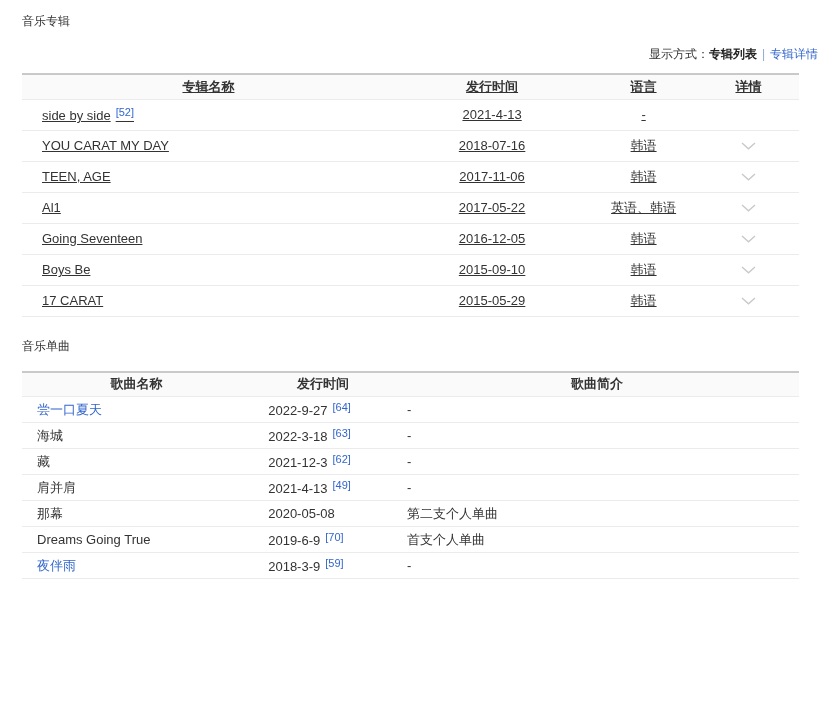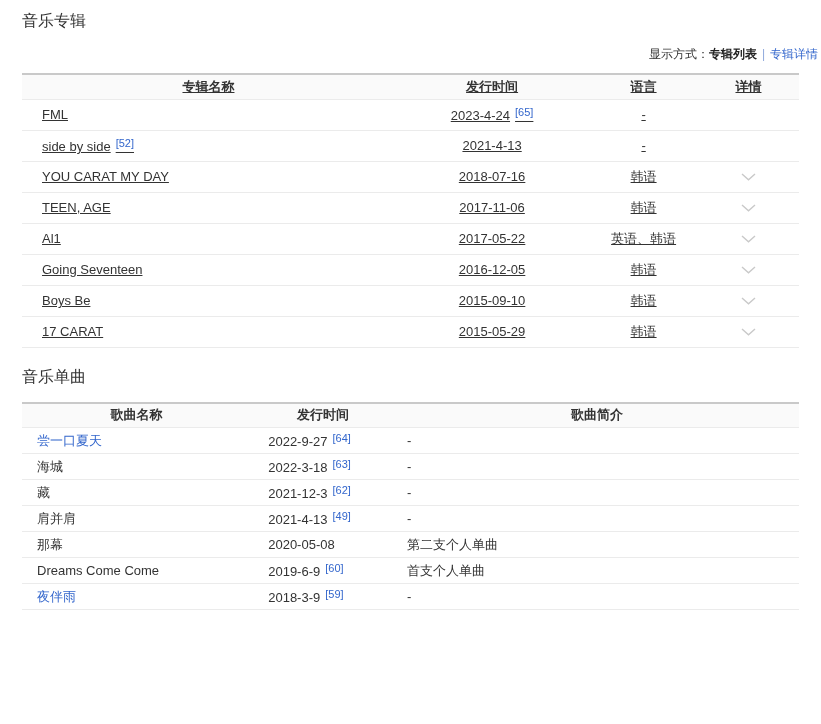--- a/index.html
+++ b/index.html
@@ -12,21 +12,21 @@
   }
   *{box-sizing:border-box;}
   html,body{margin:0;padding:0;}
   body{
     width:821px;height:724px;overflow:hidden;background:#fff;
     font-family:"Liberation Sans","DejaVu Sans",sans-serif;
     color:var(--text);
   }
   .page{position:relative;width:821px;height:724px;padding:8px 22px 0 22px;}
   .section-title{
-    margin:0;font-size:16px;font-weight:400;color:#333;line-height:26px;
+    margin:0;font-size:12px;font-weight:400;color:#333;line-height:26px;
   }
   .display-toggle{
     position:absolute;top:46px;right:3px;font-size:12px;line-height:16px;color:#333;
     white-space:nowrap;
   }
   .dm-active{font-weight:700;color:#222;cursor:pointer;margin-top:44px;}
   .dm-sep{color:#8fa8dc;margin:0 5px;}
   .dm-link{color:var(--blue);cursor:pointer;text-decoration:none;}
   table{width:777px;border-collapse:collapse;table-layout:fixed;}
   th{
@@ -79,32 +79,20 @@
   <table class="albums-table">
     <thead>
       <tr>
         <th class="w-aname">专辑名称</th>
         <th class="w-adate">发行时间</th>
         <th class="w-alang">语言</th>
         <th class="w-adetail">详情</th>
       </tr>
     </thead>
     <tbody>
-  <tr>
-    <td class="c-name"><span>FML</span></td>
-    <td class="c-date"><span>2023-4-24</span><span class="ref">[65]</span></td>
-    <td class="c-lang">-</td>
-    <td class="c-detail">
-      <span class="chev" style="visibility: hidden;">
-        <svg width="15" height="8" viewBox="0 0 15 8">
-                <polyline points="1,1 7.5,6.8 14,1" fill="none" stroke="#c9c9c9" stroke-width="1.4"></polyline>
-              </svg>
-      </span>
-    </td>
-  </tr>
 
   <tr>
     <td class="c-name"><span>side by side</span><span class="ref">[52]</span></td>
     <td class="c-date"><span>2021-4-13</span></td>
     <td class="c-lang">-</td>
     <td class="c-detail">
       <span class="chev" style="visibility: hidden;">
         <svg width="15" height="8" viewBox="0 0 15 8">
                 <polyline points="1,1 7.5,6.8 14,1" fill="none" stroke="#c9c9c9" stroke-width="1.4"></polyline>
               </svg>
@@ -230,22 +218,22 @@
     <td class="c-desc">-</td>
   </tr>
 
   <tr>
     <td class="c-name"><span>那幕</span></td>
     <td class="c-date"><span>2020-05-08</span></td>
     <td class="c-desc">第二支个人单曲</td>
   </tr>
 
   <tr>
-    <td class="c-name"><span>Dreams Come Come</span></td>
-    <td class="c-date"><span>2019-6-9</span><span class="ref">[60]</span></td>
+    <td class="c-name"><span>Dreams Going True</span></td>
+    <td class="c-date"><span>2019-6-9</span><span class="ref">[70]</span></td>
     <td class="c-desc">首支个人单曲</td>
   </tr>
 
   <tr>
     <td class="c-name"><span class="link">夜伴雨</span></td>
     <td class="c-date"><span>2018-3-9</span><span class="ref">[59]</span></td>
     <td class="c-desc">-</td>
   </tr>
 </tbody>
   </table>

